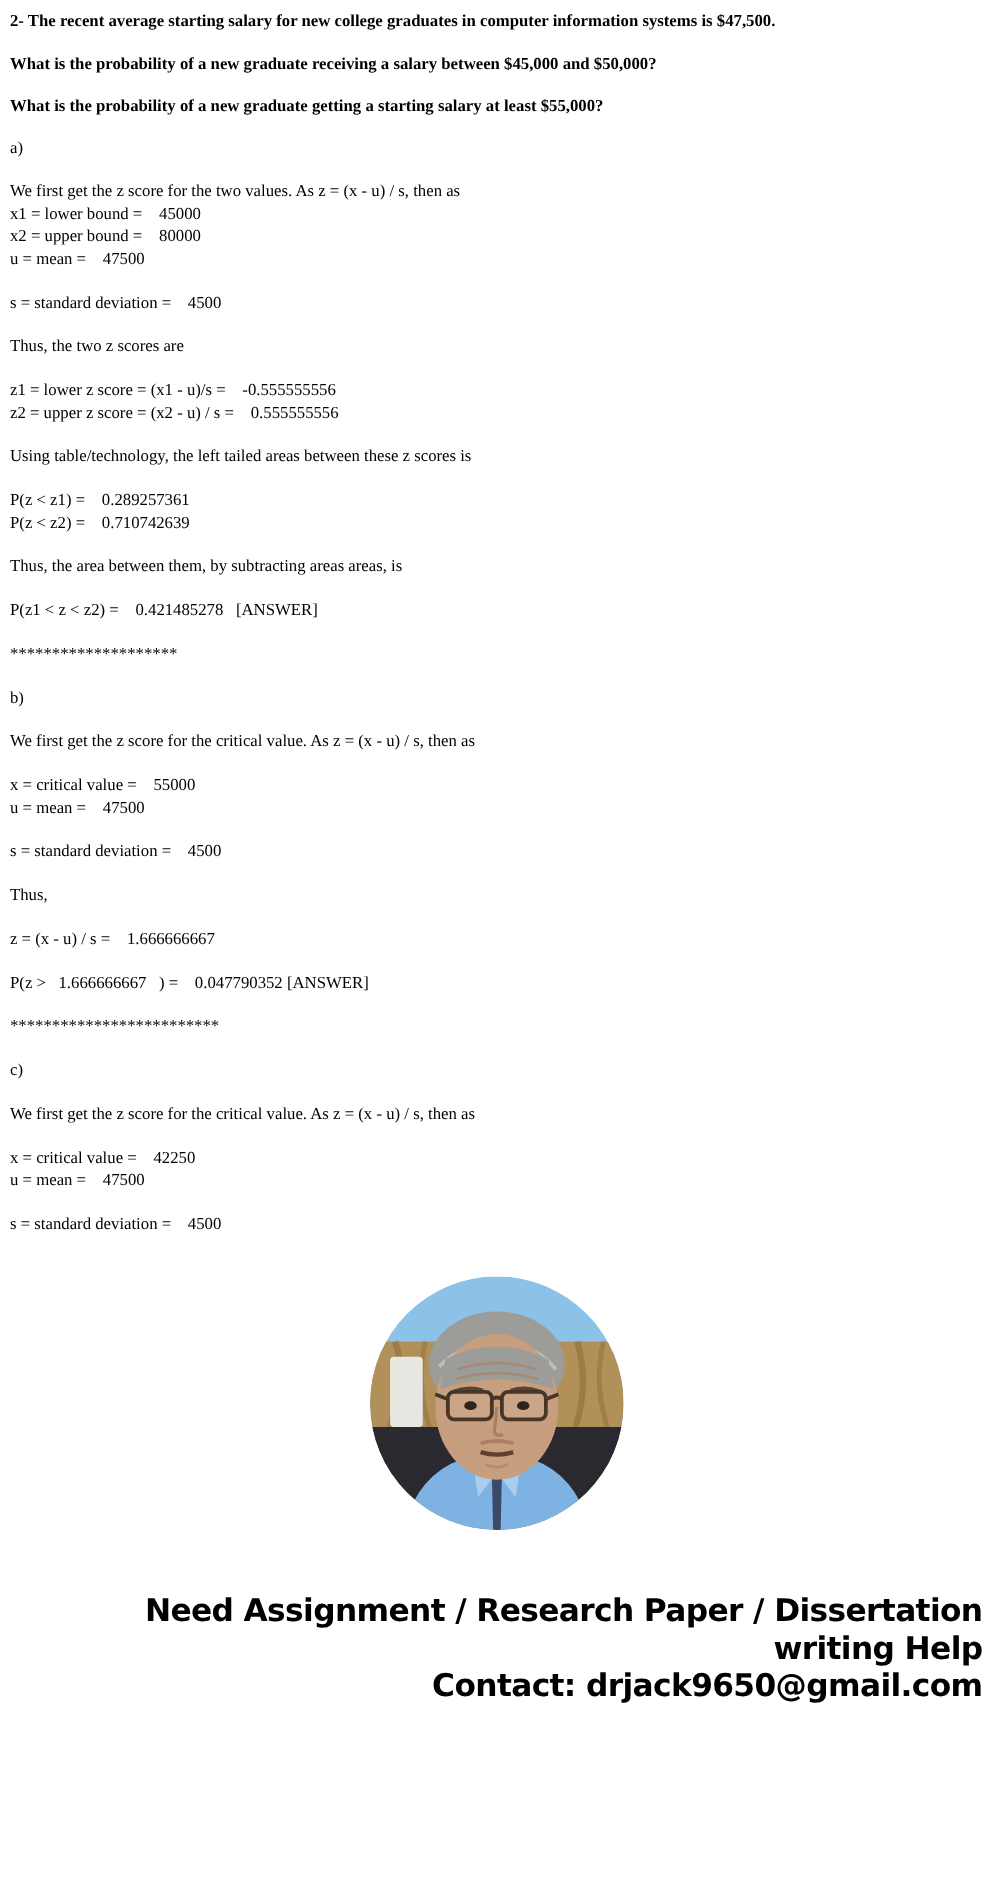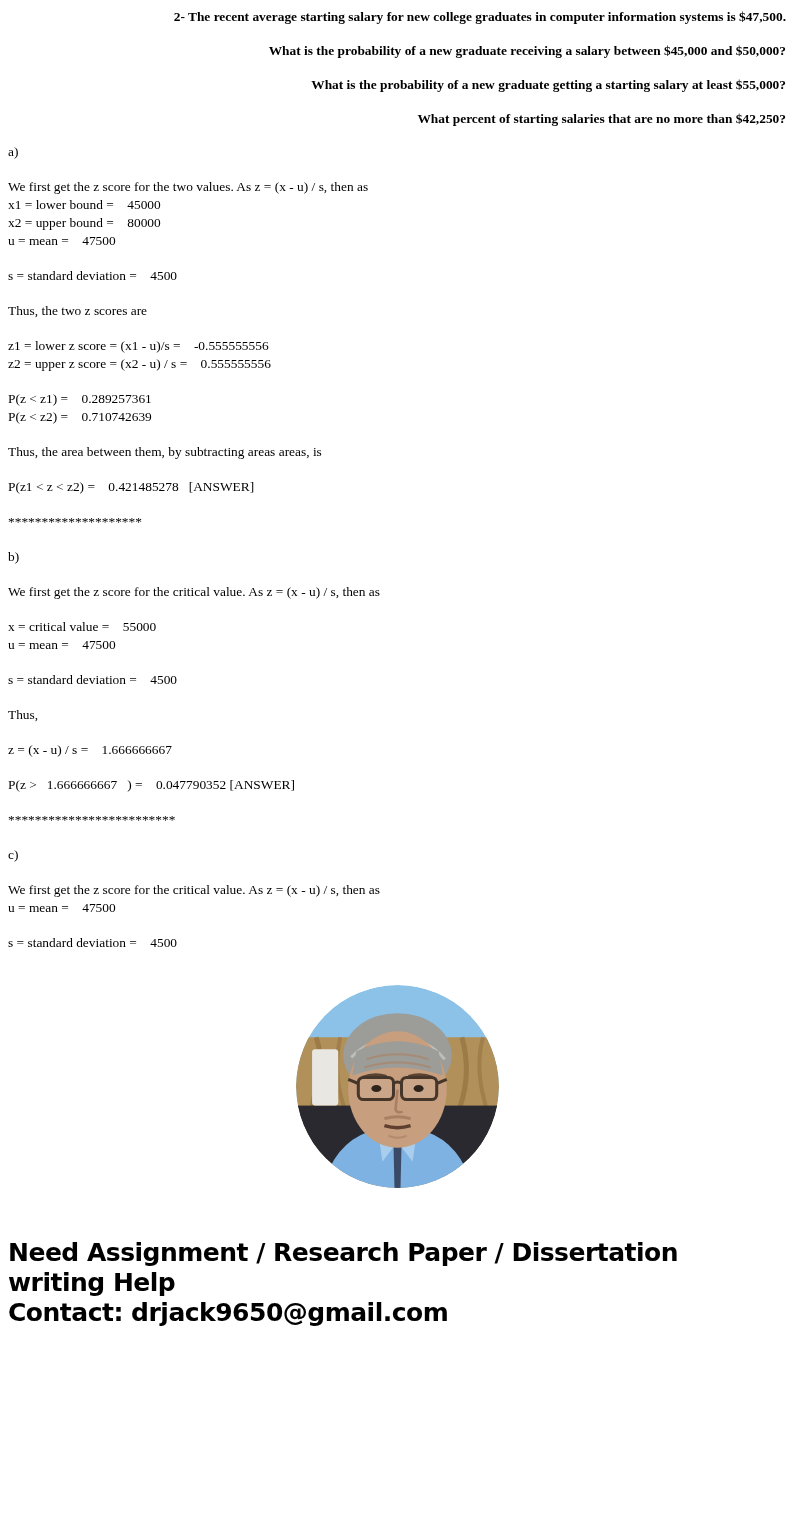--- a/index.html
+++ b/index.html
@@ -11,89 +11,90 @@
     background: #ffffff;
     color: #000000;
     font-family: "Liberation Serif", serif;
     font-size: 13.4px;
     line-height: 18px;
     overflow: hidden;
     box-sizing: border-box;
     padding: 8px 8px 0 8px;
   }
   .line { margin: 0; white-space: pre-wrap; }
-  .bold { font-weight: bold; text-align: right; }
+  .bold { font-weight: bold; }
   .para { margin-top: 17px; }
   .qpara { margin-top: 16px; }
   .heading {
     margin-top: 20px;
     font-size: 17.5px;
     line-height: 24px;
     font-weight: bold;
   }
   .label { margin-top: 15px; }
   .avatar-wrap {
     width: 203px;
     height: 203px;
     margin: 33px auto 0 auto;
     border-radius: 50%;
     overflow: hidden;
   }
   .avatar-wrap svg { display: block; width: 203px; height: 203px; }
   .footer {
     margin-top: 50px;
-    text-align: left;
+    text-align: right;
     font-family: "DejaVu Sans", "Liberation Sans", sans-serif;
     font-weight: bold;
     font-size: 25px;
     line-height: 30px;
     letter-spacing: -0.5px;
     color: #000000;
   }
   .footer p { margin: 0; }
 </style>
 </head>
 <body>
 
 <div class="page">
 
   <p class="line bold">2- The recent average starting salary for new college graduates in computer information systems is $47,500.</p>
 
   <p class="line bold qpara">What is the probability of a new graduate receiving a salary between $45,000 and $50,000?</p>
   <p class="line bold qpara">What is the probability of a new graduate getting a starting salary at least $55,000?</p>
-  <p class="line bold qpara">What percent of starting salaries that are no more than $42,250?</p>
 
 
   <p class="line label">a)</p>
   <p class="line para">We first get the z score for the two values. As z = (x - u) / s, then as</p>
   <p class="line">x1 = lower bound =    45000</p>
   <p class="line">x2 = upper bound =    80000</p>
   <p class="line">u = mean =    47500</p>
   <p class="line para">s = standard deviation =    4500</p>
   <p class="line para">Thus, the two z scores are</p>
   <p class="line para">z1 = lower z score = (x1 - u)/s =    -0.555555556</p>
   <p class="line">z2 = upper z score = (x2 - u) / s =    0.555555556</p>
+  <p class="line para">Using table/technology, the left tailed areas between these z scores is</p>
   <p class="line para">P(z &lt; z1) =    0.289257361</p>
   <p class="line">P(z &lt; z2) =    0.710742639</p>
   <p class="line para">Thus, the area between them, by subtracting areas areas, is</p>
   <p class="line para">P(z1 &lt; z &lt; z2) =    0.421485278   [ANSWER]</p>
   <p class="line para">********************</p>
 
   <p class="line para">b)</p>
   <p class="line para">We first get the z score for the critical value. As z = (x - u) / s, then as</p>
   <p class="line para">x = critical value =    55000</p>
   <p class="line">u = mean =    47500</p>
   <p class="line para">s = standard deviation =    4500</p>
   <p class="line para">Thus,</p>
   <p class="line para">z = (x - u) / s =    1.666666667</p>
   <p class="line para">P(z &gt;   1.666666667   ) =    0.047790352 [ANSWER]</p>
   <p class="line para">*************************</p>
 
   <p class="line para">c)</p>
   <p class="line para">We first get the z score for the critical value. As z = (x - u) / s, then as</p>
+  <p class="line para">x = critical value =    42250</p>
   <p class="line">u = mean =    47500</p>
   <p class="line para">s = standard deviation =    4500</p>
 
   <div class="avatar-wrap">
     <svg viewBox="0 0 202 202" xmlns="http://www.w3.org/2000/svg">
       <defs>
         <clipPath id="avclip">
             <circle cx="101" cy="101" r="101"></circle>
           </clipPath>
       </defs>

